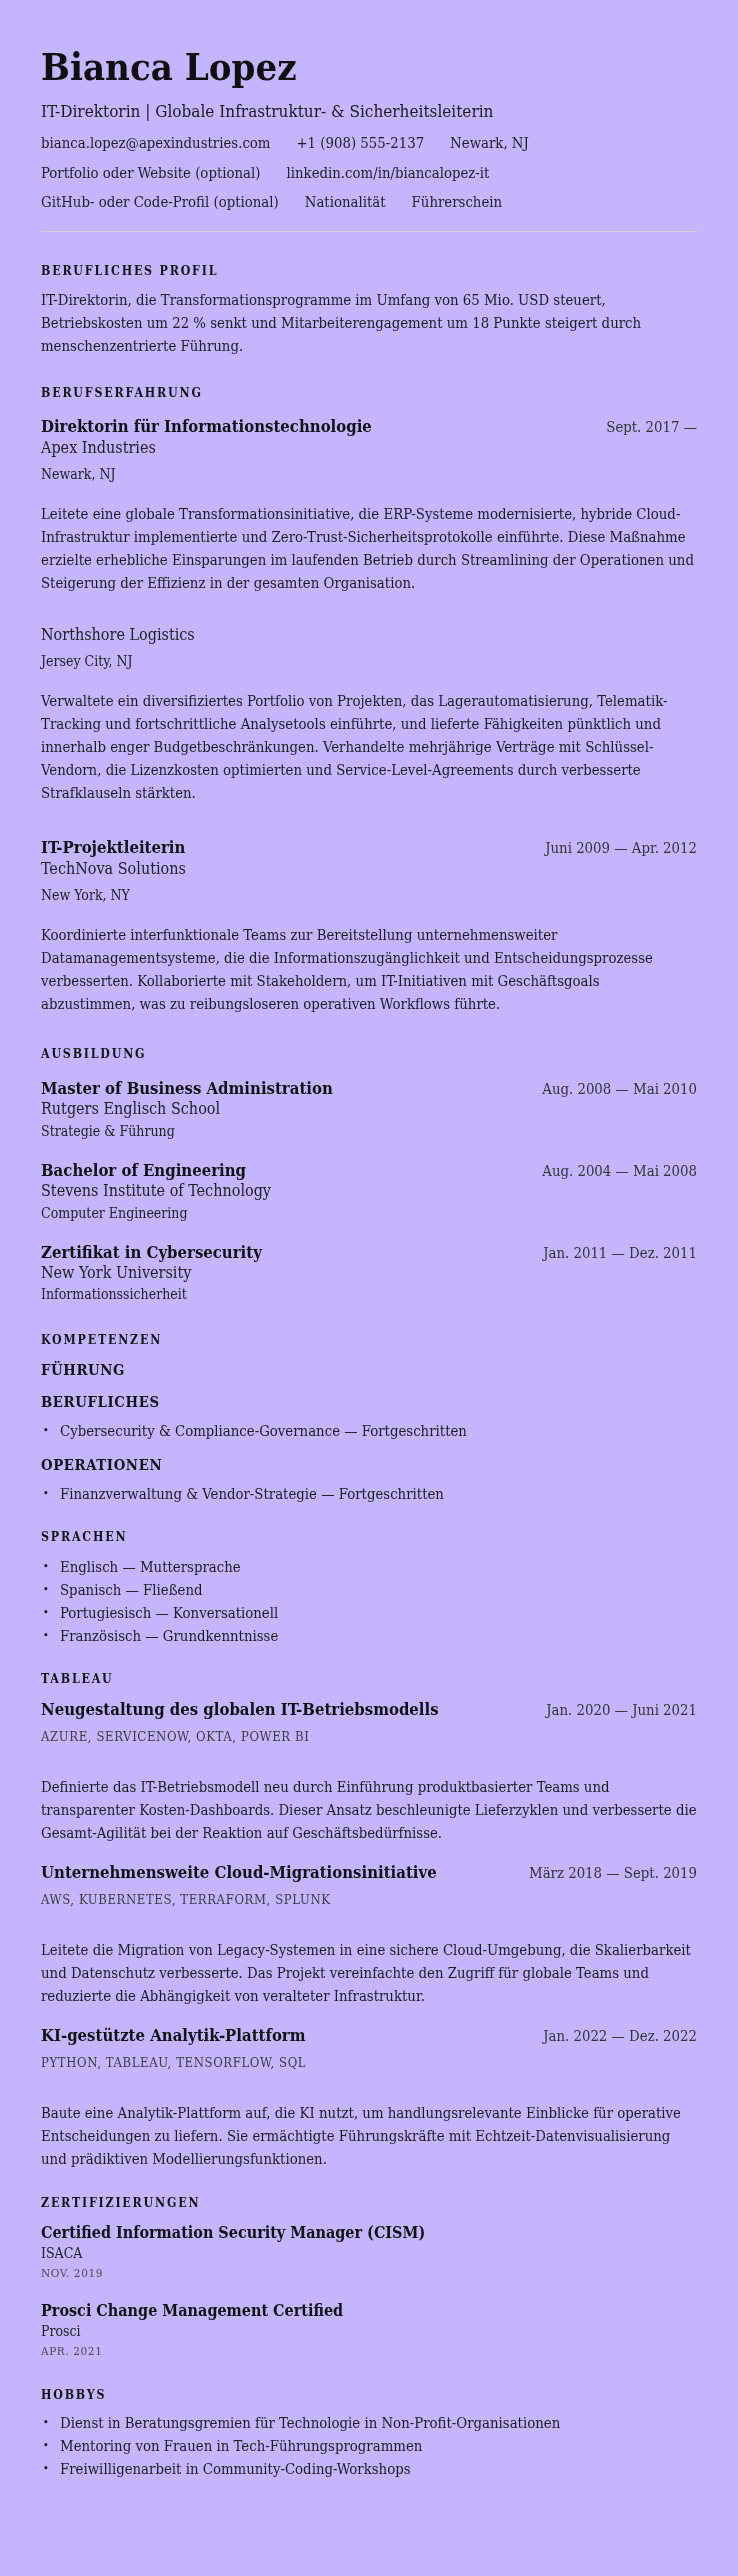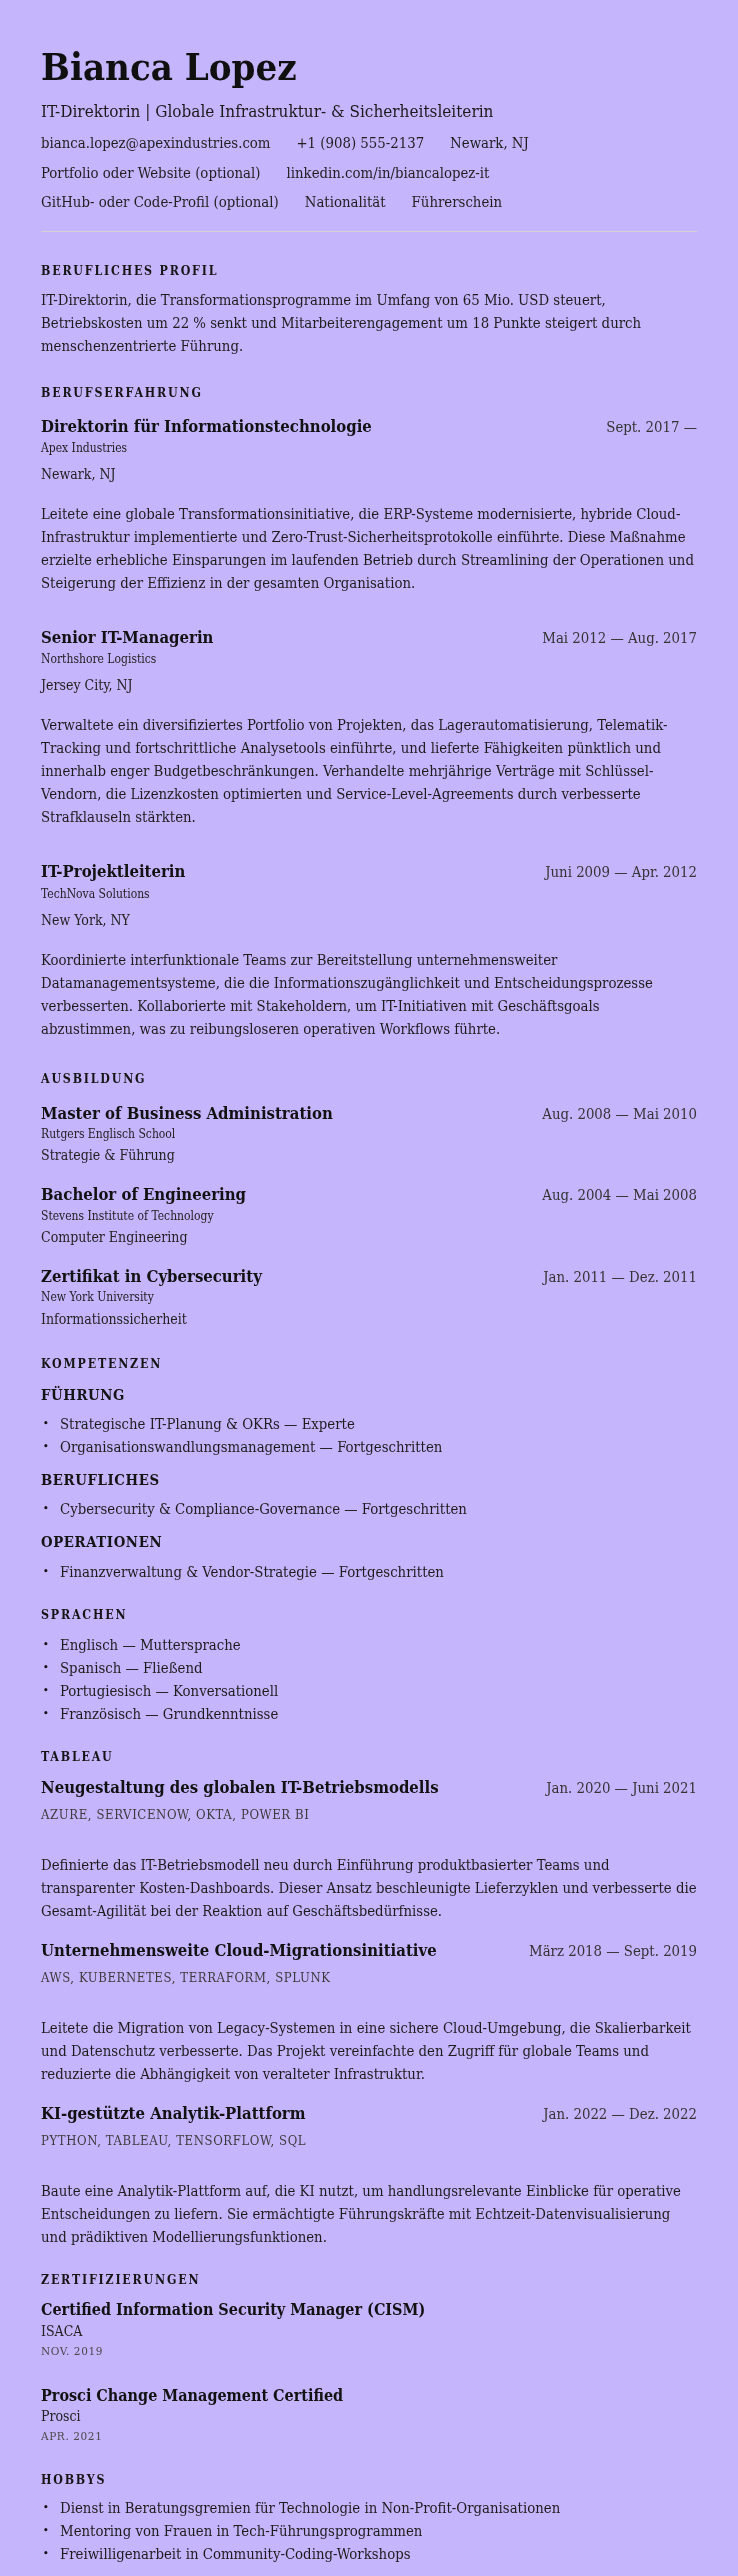--- a/index.html
+++ b/index.html
@@ -18,21 +18,21 @@
 
   .sec-profile { margin-top:31px; }
   .sec-profile .body { margin-top:8.6px; }
 
   .sec-exp { margin-top:28px; }
   .entry { margin-top:13.5px; }
   .entry + .entry { margin-top:32px; }
   .entry-head { display:flex; justify-content:space-between; align-items:baseline; }
   .entry-title { font-size:16.6px; font-weight:bold; line-height:22px; margin:0; color:#121212; }
   .date { font-size:14.8px; line-height:21px; color:#343434; white-space:nowrap; margin-left:14.8px; }
-  .org { font-size:12px; line-height:18.5px; margin-top:2.5px; color:#222; }
+  .org { font-size:16px; line-height:18.5px; margin-top:2.5px; color:#222; }
   .loc { font-size:14px; line-height:18.5px; margin-top:7.4px; color:#222; }
   .entry .body { margin-top:18.5px; }
 
   .sec-edu { margin-top:31px; }
   .edu { margin-top:14.8px; }
   .edu + .edu { margin-top:18.5px; }
   .edu .org { margin-top:1.2px; }
   .edu .focus { font-size:14px; line-height:18.5px; margin-top:3.1px; color:#222; }
 
   .sec-skills { margin-top:28px; }
@@ -46,21 +46,21 @@
   .sec-lang ul.blist { margin-top:10px; }
 
   .sec-projects { margin-top:23.4px; }
   .proj { margin-top:11px; }
   .proj + .proj { margin-top:17px; }
   .tech { font-size:13px; letter-spacing:0.6px; line-height:17px; margin-top:8.6px; color:#3c3c3c; }
   .proj .body { margin-top:29.5px; }
 
   .sec-certs { margin-top:24.6px; }
   .cert { margin-top:11px; }
-  .cert + .cert { margin-top:26px; }
+  .cert + .cert { margin-top:19px; }
   .cert-title { font-size:16px; font-weight:bold; line-height:21px; margin:0; color:#121212; }
   .cert-org { font-size:14px; line-height:18.5px; margin-top:1.2px; color:#222; }
   .cert-date { font-size:11.7px; letter-spacing:0.6px; line-height:16px; margin-top:2.5px; color:#4a4a4a; }
 
   .sec-hobbies { margin-top:28px; }
   .sec-hobbies ul.blist { margin-top:8.6px; }
 </style>
 </head>
 <body>
 
@@ -99,24 +99,20 @@
       <div class="entry-head">
         <h3 class="entry-title">Direktorin für Informationstechnologie</h3>
         <span class="date">Sept. 2017 —</span>
       </div>
       <div class="org">Apex Industries</div>
       <div class="loc">Newark, NJ</div>
       <p class="body">Leitete eine globale Transformationsinitiative, die ERP-Systeme modernisierte, hybride Cloud-Infrastruktur implementierte und Zero-Trust-Sicherheitsprotokolle einführte. Diese Maßnahme erzielte erhebliche Einsparungen im laufenden Betrieb durch Streamlining der Operationen und Steigerung der Effizienz in der gesamten Organisation.</p>
     </article>
 
     <article class="entry">
-      <div class="entry-head">
-        <h3 class="entry-title">Senior IT-Managerin</h3>
-        <span class="date">Mai 2012 — Aug. 2017</span>
-      </div>
       <div class="org">Northshore Logistics</div>
       <div class="loc">Jersey City, NJ</div>
       <p class="body">Verwaltete ein diversifiziertes Portfolio von Projekten, das Lagerautomatisierung, Telematik-Tracking und fortschrittliche Analysetools einführte, und lieferte Fähigkeiten pünktlich und innerhalb enger Budgetbeschränkungen. Verhandelte mehrjährige Verträge mit Schlüssel-Vendorn, die Lizenzkosten optimierten und Service-Level-Agreements durch verbesserte Strafklauseln stärkten.</p>
     </article>
 
     <article class="entry">
       <div class="entry-head">
         <h3 class="entry-title">IT-Projektleiterin</h3>
         <span class="date">Juni 2009 — Apr. 2012</span>
       </div>
@@ -155,24 +151,20 @@
       <div class="org">New York University</div>
       <div class="focus">Informationssicherheit</div>
     </article>
   </section>
 
   <section class="sec-skills">
     <h2 class="sec-heading">KOMPETENZEN</h2>
 
     <div class="skill-group">
       <h3 class="skill-group-title">FÜHRUNG</h3>
-      <ul class="blist">
-        <li>Strategische IT-Planung &amp; OKRs — Experte</li>
-        <li>Organisationswandlungsmanagement — Fortgeschritten</li>
-      </ul>
     </div>
 
     <div class="skill-group">
       <h3 class="skill-group-title">BERUFLICHES</h3>
       <ul class="blist">
         <li>Cybersecurity &amp; Compliance-Governance — Fortgeschritten</li>
       </ul>
     </div>
 
     <div class="skill-group">

